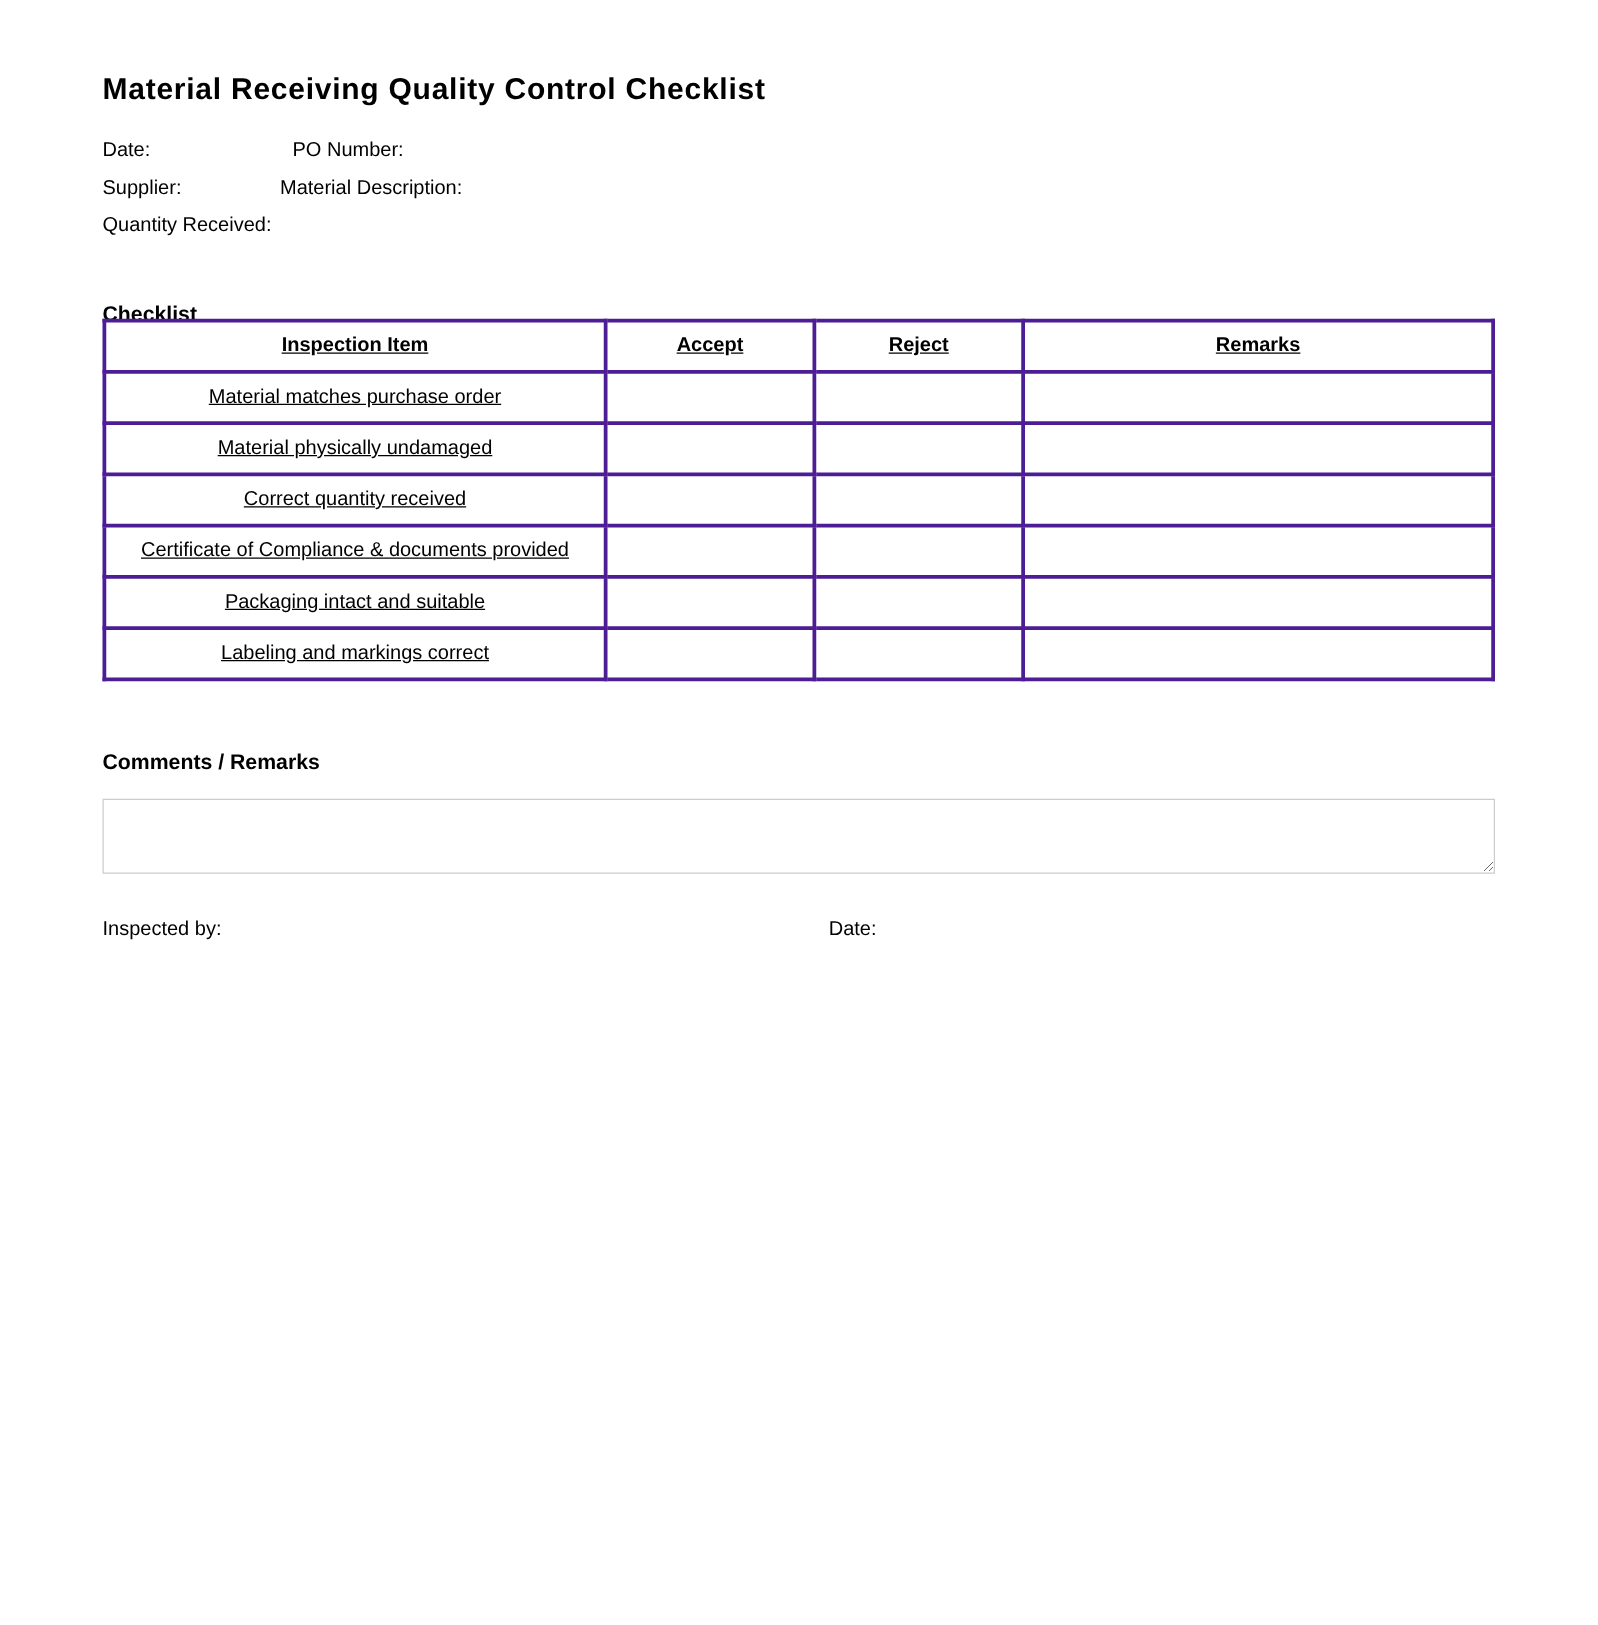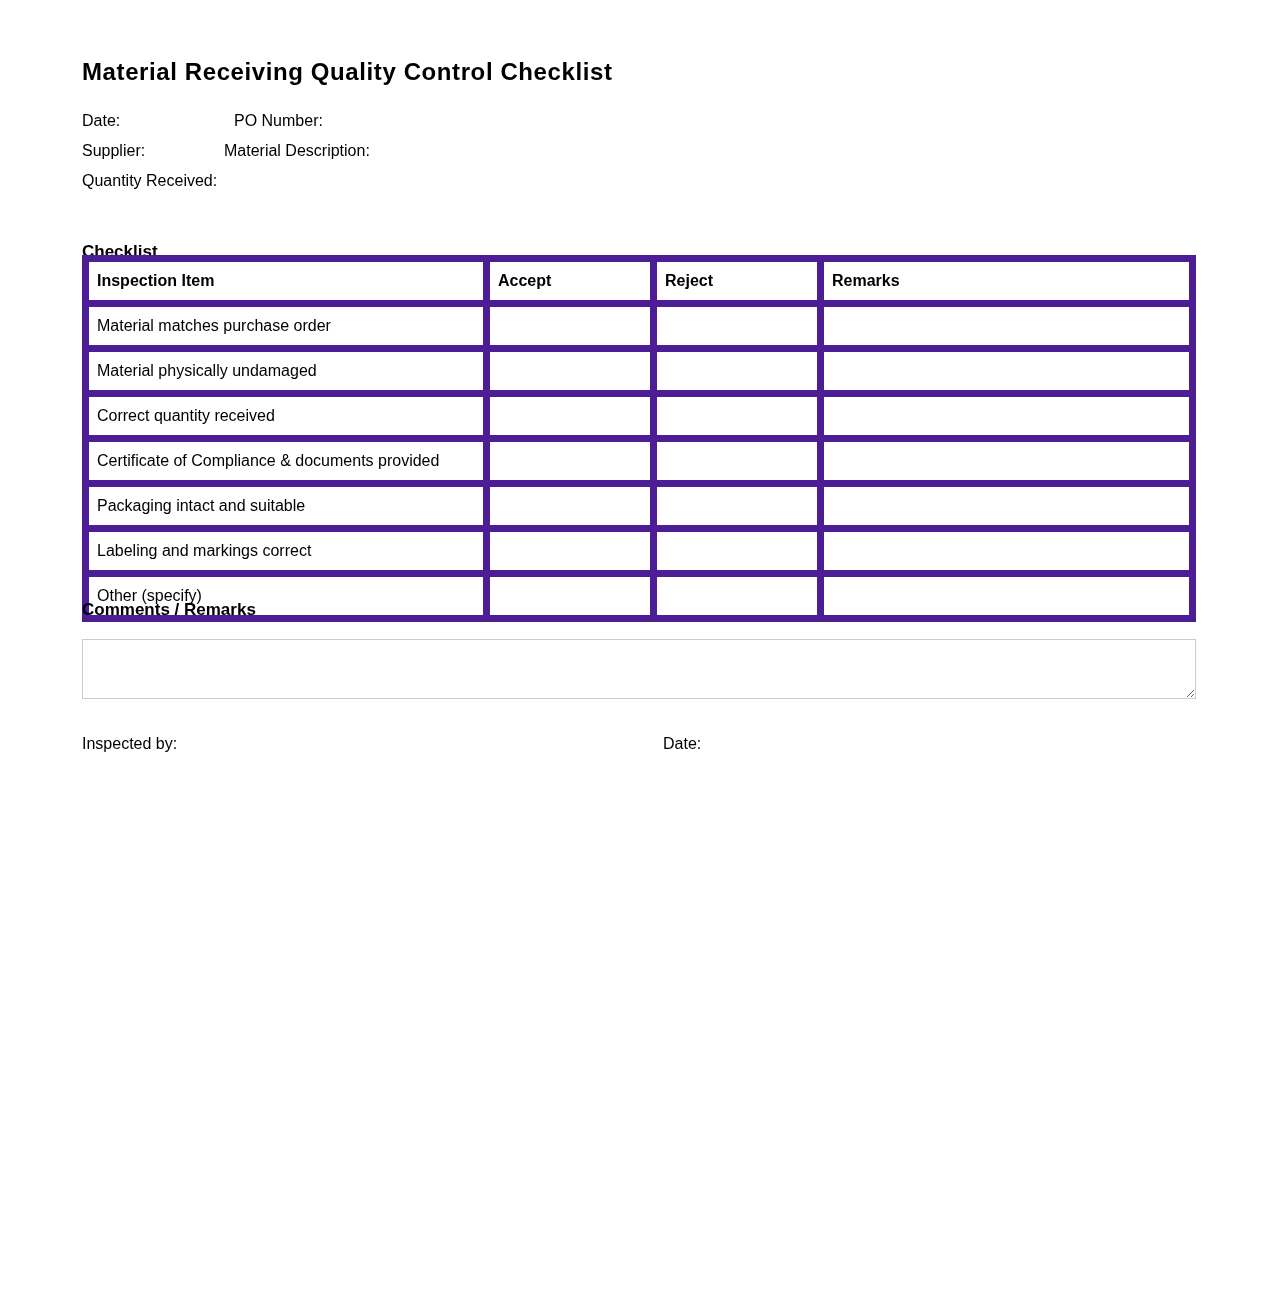--- a/index.html
+++ b/index.html
@@ -2,21 +2,21 @@
 <html><head>
 <meta charset="utf-8">
 <style>
   html, body { margin:0; padding:0; background:#ffffff; }
   body { width:1278px; height:1300px; position:relative; font-family:"Liberation Sans", sans-serif; color:#000; }
   .page { position:absolute; left:82px; top:0; width:1114px; }
   .title { position:absolute; left:0; top:58px; font-size:24px; letter-spacing:0.6px; font-weight:bold; margin:0; white-space:nowrap; }
   .meta { position:absolute; font-size:16px; white-space:nowrap; }
   .h2 { position:absolute; left:0; font-size:17px; font-weight:bold; margin:0; white-space:nowrap; }
   table { position:absolute; left:0; top:255px; width:1114px; border-collapse:collapse; font-size:16px; }
-  td, th { border:7px solid #4c1d95; height:38px; padding:0 8px; text-align:left; vertical-align:middle; }
+  td, th { border:3px solid #4c1d95; height:38px; padding:0 8px; text-align:center; vertical-align:middle;text-decoration:underline; }
   th { font-weight:bold; }
   textarea { position:absolute; left:0; top:639px; width:1114px; height:60px; box-sizing:border-box; border:1px solid #cccccc; margin:0; padding:4px; font-family:"Liberation Sans", sans-serif; font-size:16px; resize:both; }
 </style>
 </head>
 <body>
 
 <div class="page">
   <h1 class="title">Material Receiving Quality Control Checklist</h1>
 
   <div class="meta" style="left:0;top:112px;">Date:</div>
@@ -72,26 +72,20 @@
         <td></td>
         <td></td>
         <td></td>
       </tr>
       <tr>
         <td>Labeling and markings correct</td>
         <td></td>
         <td></td>
         <td></td>
       </tr>
-      <tr>
-        <td>Other (specify)</td>
-        <td></td>
-        <td></td>
-        <td></td>
-      </tr>
     </tbody>
   </table>
 
   <h2 class="h2" style="top:600px;">Comments / Remarks</h2>
   <textarea style=""></textarea>
 
   <div class="meta" style="left:0;top:735px;">Inspected by:</div>
   <div class="meta" style="left:581px;top:735px;">Date:</div>
 </div>
 

